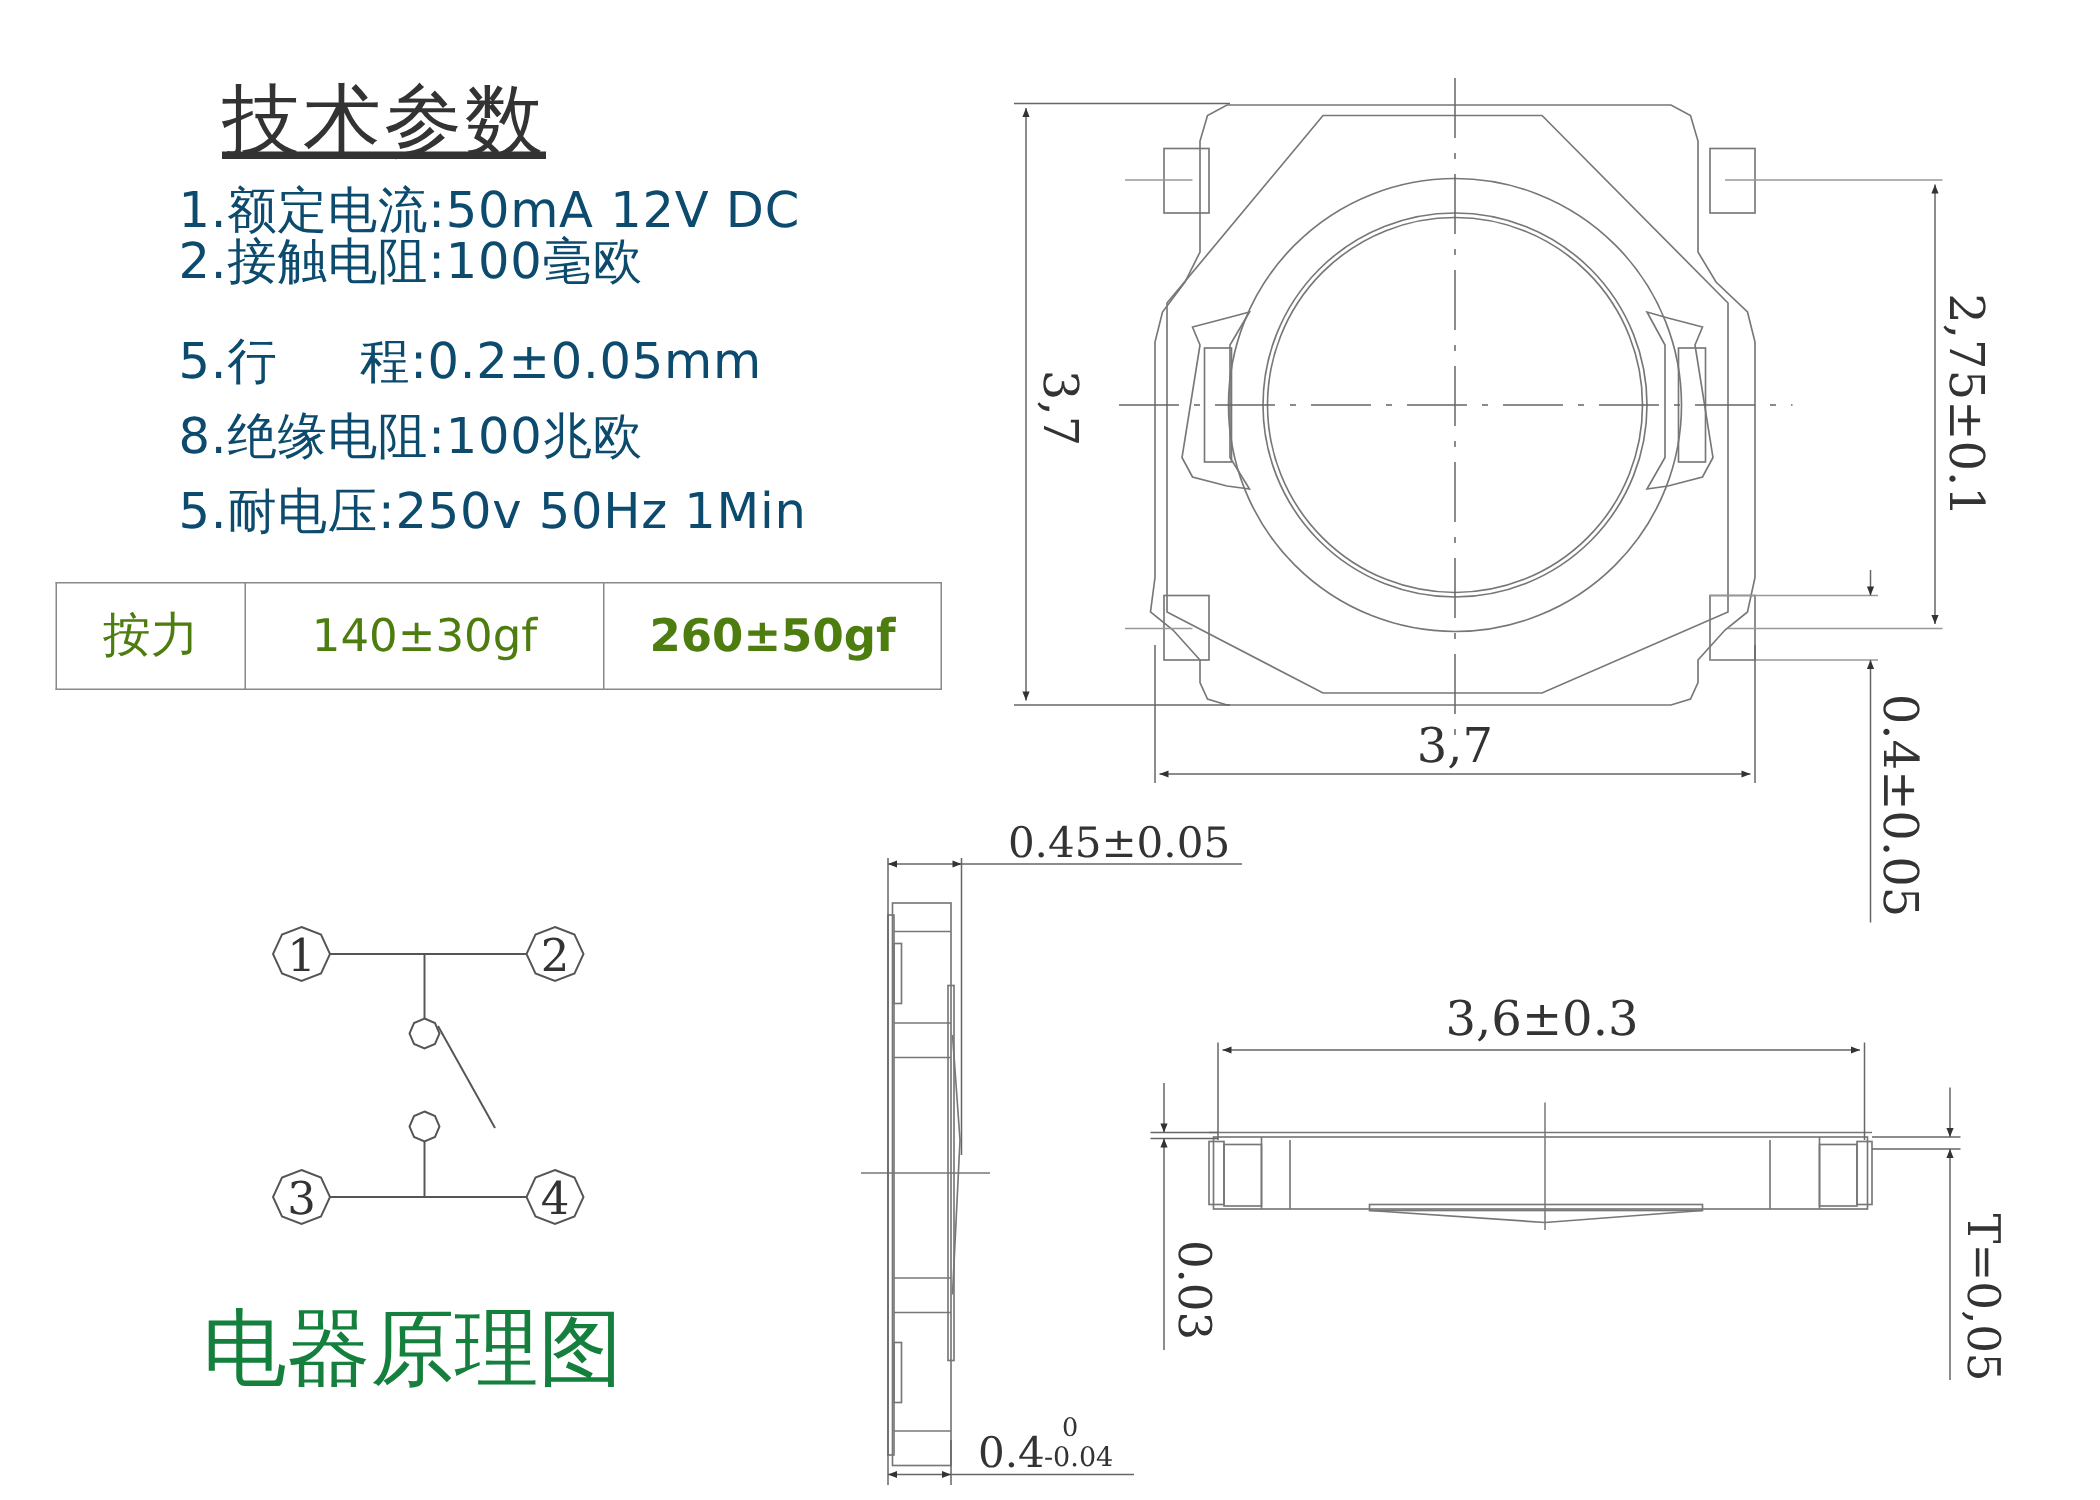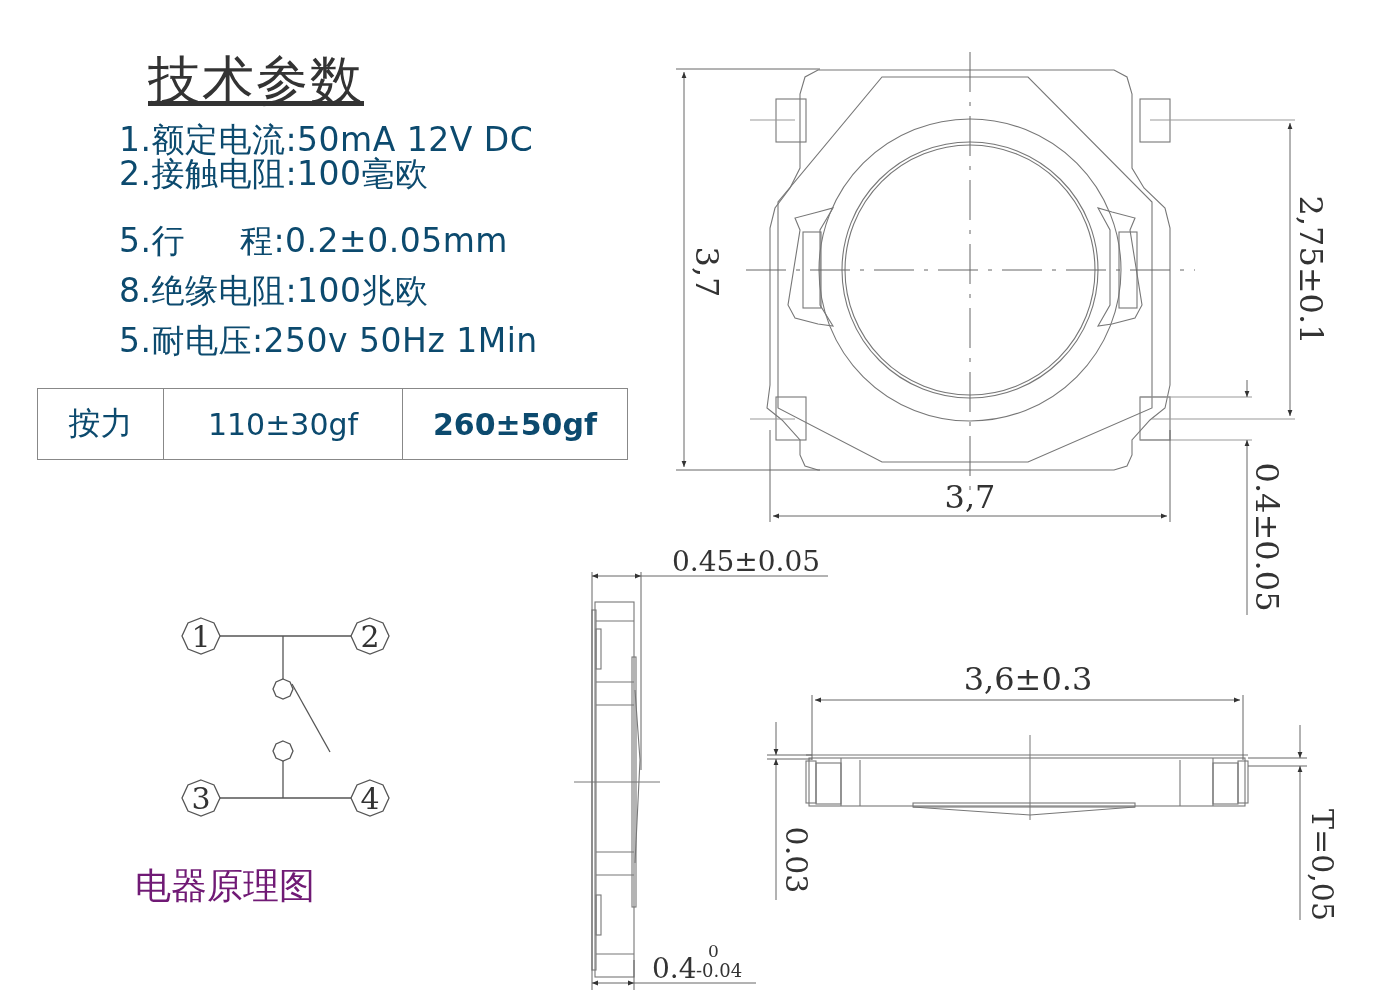--- a/index.html
+++ b/index.html
@@ -1,46 +1,46 @@
 <!DOCTYPE html>
 <html><head>
 <meta charset="utf-8">
 <style>
   html,body{margin:0;padding:0;background:#fff;}
   body{width:1400px;height:1000px;position:relative;overflow:hidden;font-family:"DejaVu Sans",sans-serif;color:#333;}
   .abs{position:absolute;}
   .title{left:148px;top:46px;font-size:52px;color:#333;letter-spacing:2px;text-decoration:underline;}
   .spec{left:102px;font-size:33px;color:#0c4a6e;white-space:pre;letter-spacing:0.5px;margin-left:17px;}
   table.params{position:absolute;left:37px;top:388px;border-collapse:collapse;}
-  table.params td{border:1.5px solid #888;text-align:center;color:#0c4a6e;}
+  table.params td{border:1.5px solid #888;text-align:center;color:#4d7c0f;}
   table.params td.h{width:123px;font-size:32px;}
   table.params td.v1{width:236px;font-size:30px;}
   table.params td.v2{width:222px;font-size:30px;font-weight:bold;}
   table.params tr.r1 td{height:68px;}
   table.params tr.r2 td{height:88px;}
   table.params td.small{font-size:26px;}
-  .schem-title{left:135px;top:862px;font-family:"DejaVu Serif",serif;font-size:36px;color:#701a75;}
+  .schem-title{left:135px;top:862px;font-family:"DejaVu Serif",serif;font-size:56px;color:#15803d;}
   svg.draw{position:absolute;left:0;top:0;}
   .dim{font-family:"DejaVu Serif",serif;fill:#333;}
 </style>
 </head>
 <body>
 
 <div class="abs title">技术参数</div>
 <div class="abs spec" style="top:118px"><span>1.额定电流:</span><span>50mA 12V DC</span></div>
 <div class="abs spec" style="top:152px"><span>2.接触电阻:</span><span>100毫欧</span></div>
 <div class="abs spec" style="top:219px"><span>5.行     程:</span><span>0.2±0.05mm</span></div>
 <div class="abs spec" style="top:269px"><span>8.绝缘电阻:</span><span>100兆欧</span></div>
 <div class="abs spec" style="top:319px"><span>5.耐电压:</span><span>250v 50Hz 1Min</span></div>
 
 <table class="params">
   <tbody>
       <tr class="r1">
     <td class="h">按力</td>
-    <td class="v1">110±30gf</td>
+    <td class="v1">140±30gf</td>
     <td class="v2">260±50gf</td>
   </tr>
 </tbody>
   </table>
 
 <div class="abs schem-title">电器原理图</div>
 
 <svg class="draw" width="1400" height="1000" viewBox="0 0 1400 1000">
   <defs>
     <marker id="arr" viewBox="0 0 10 10" refX="10" refY="5" markerWidth="14" markerHeight="6" orient="auto-start-reverse" markerUnits="userSpaceOnUse">

